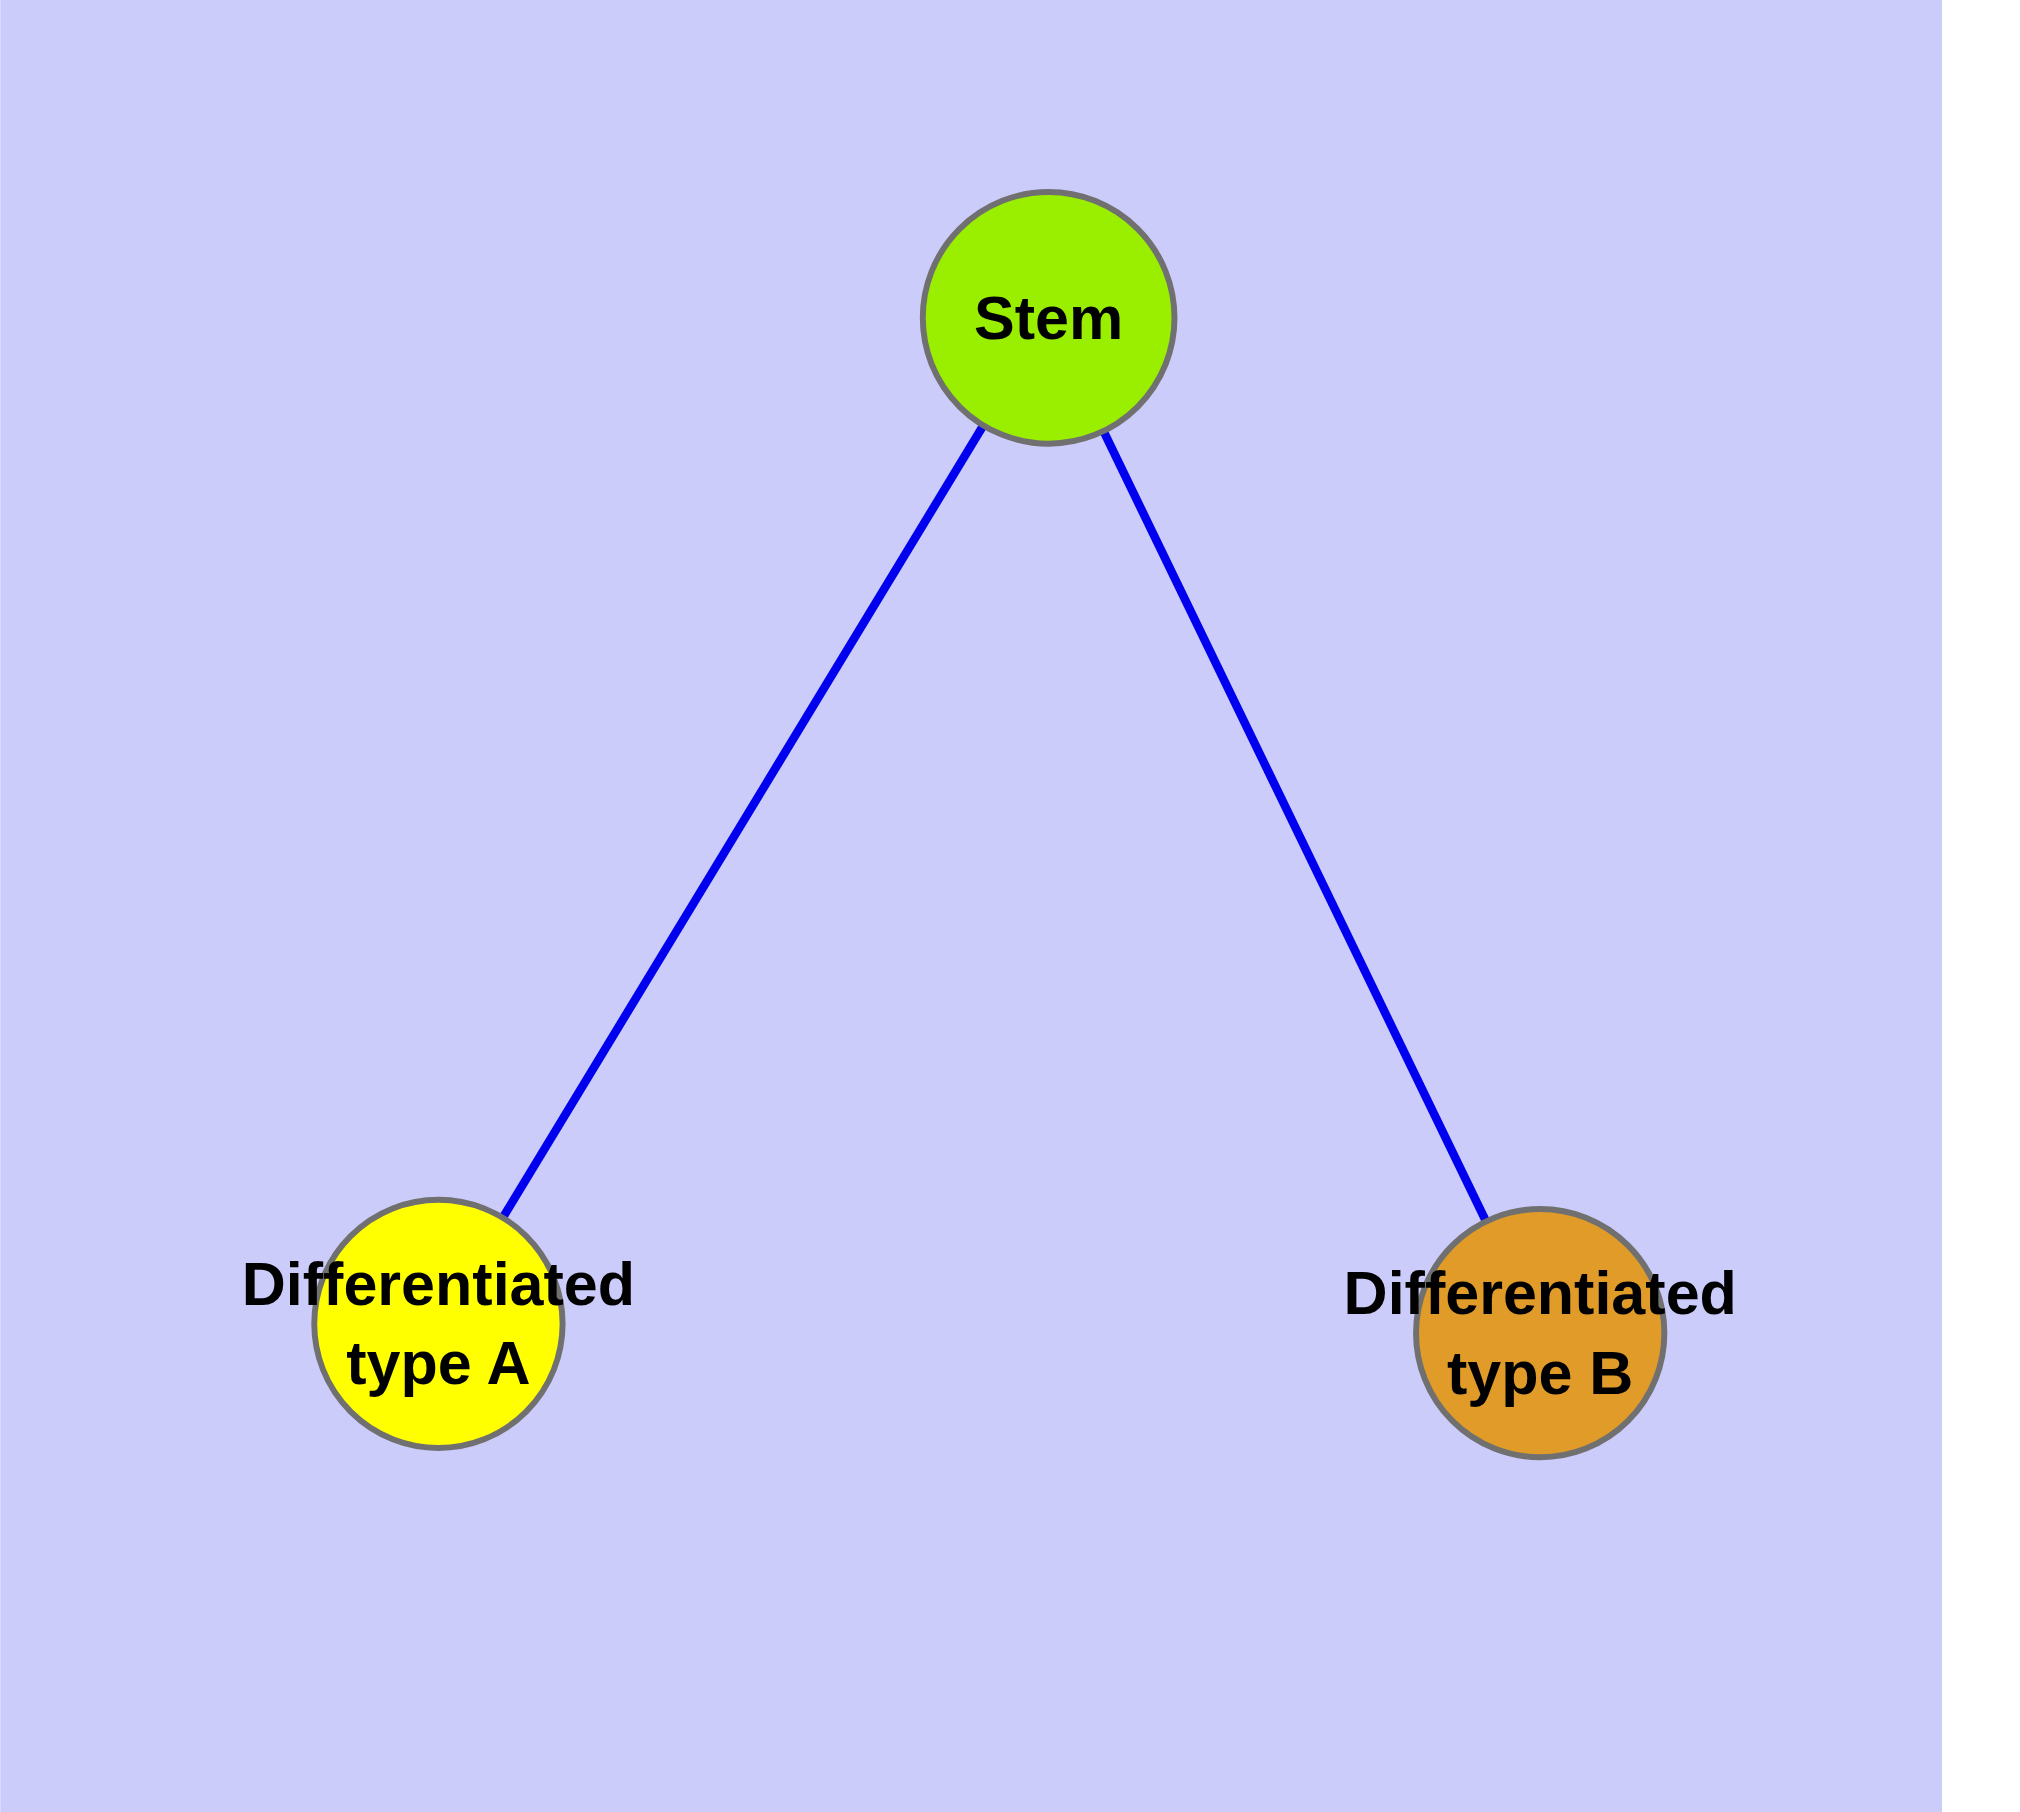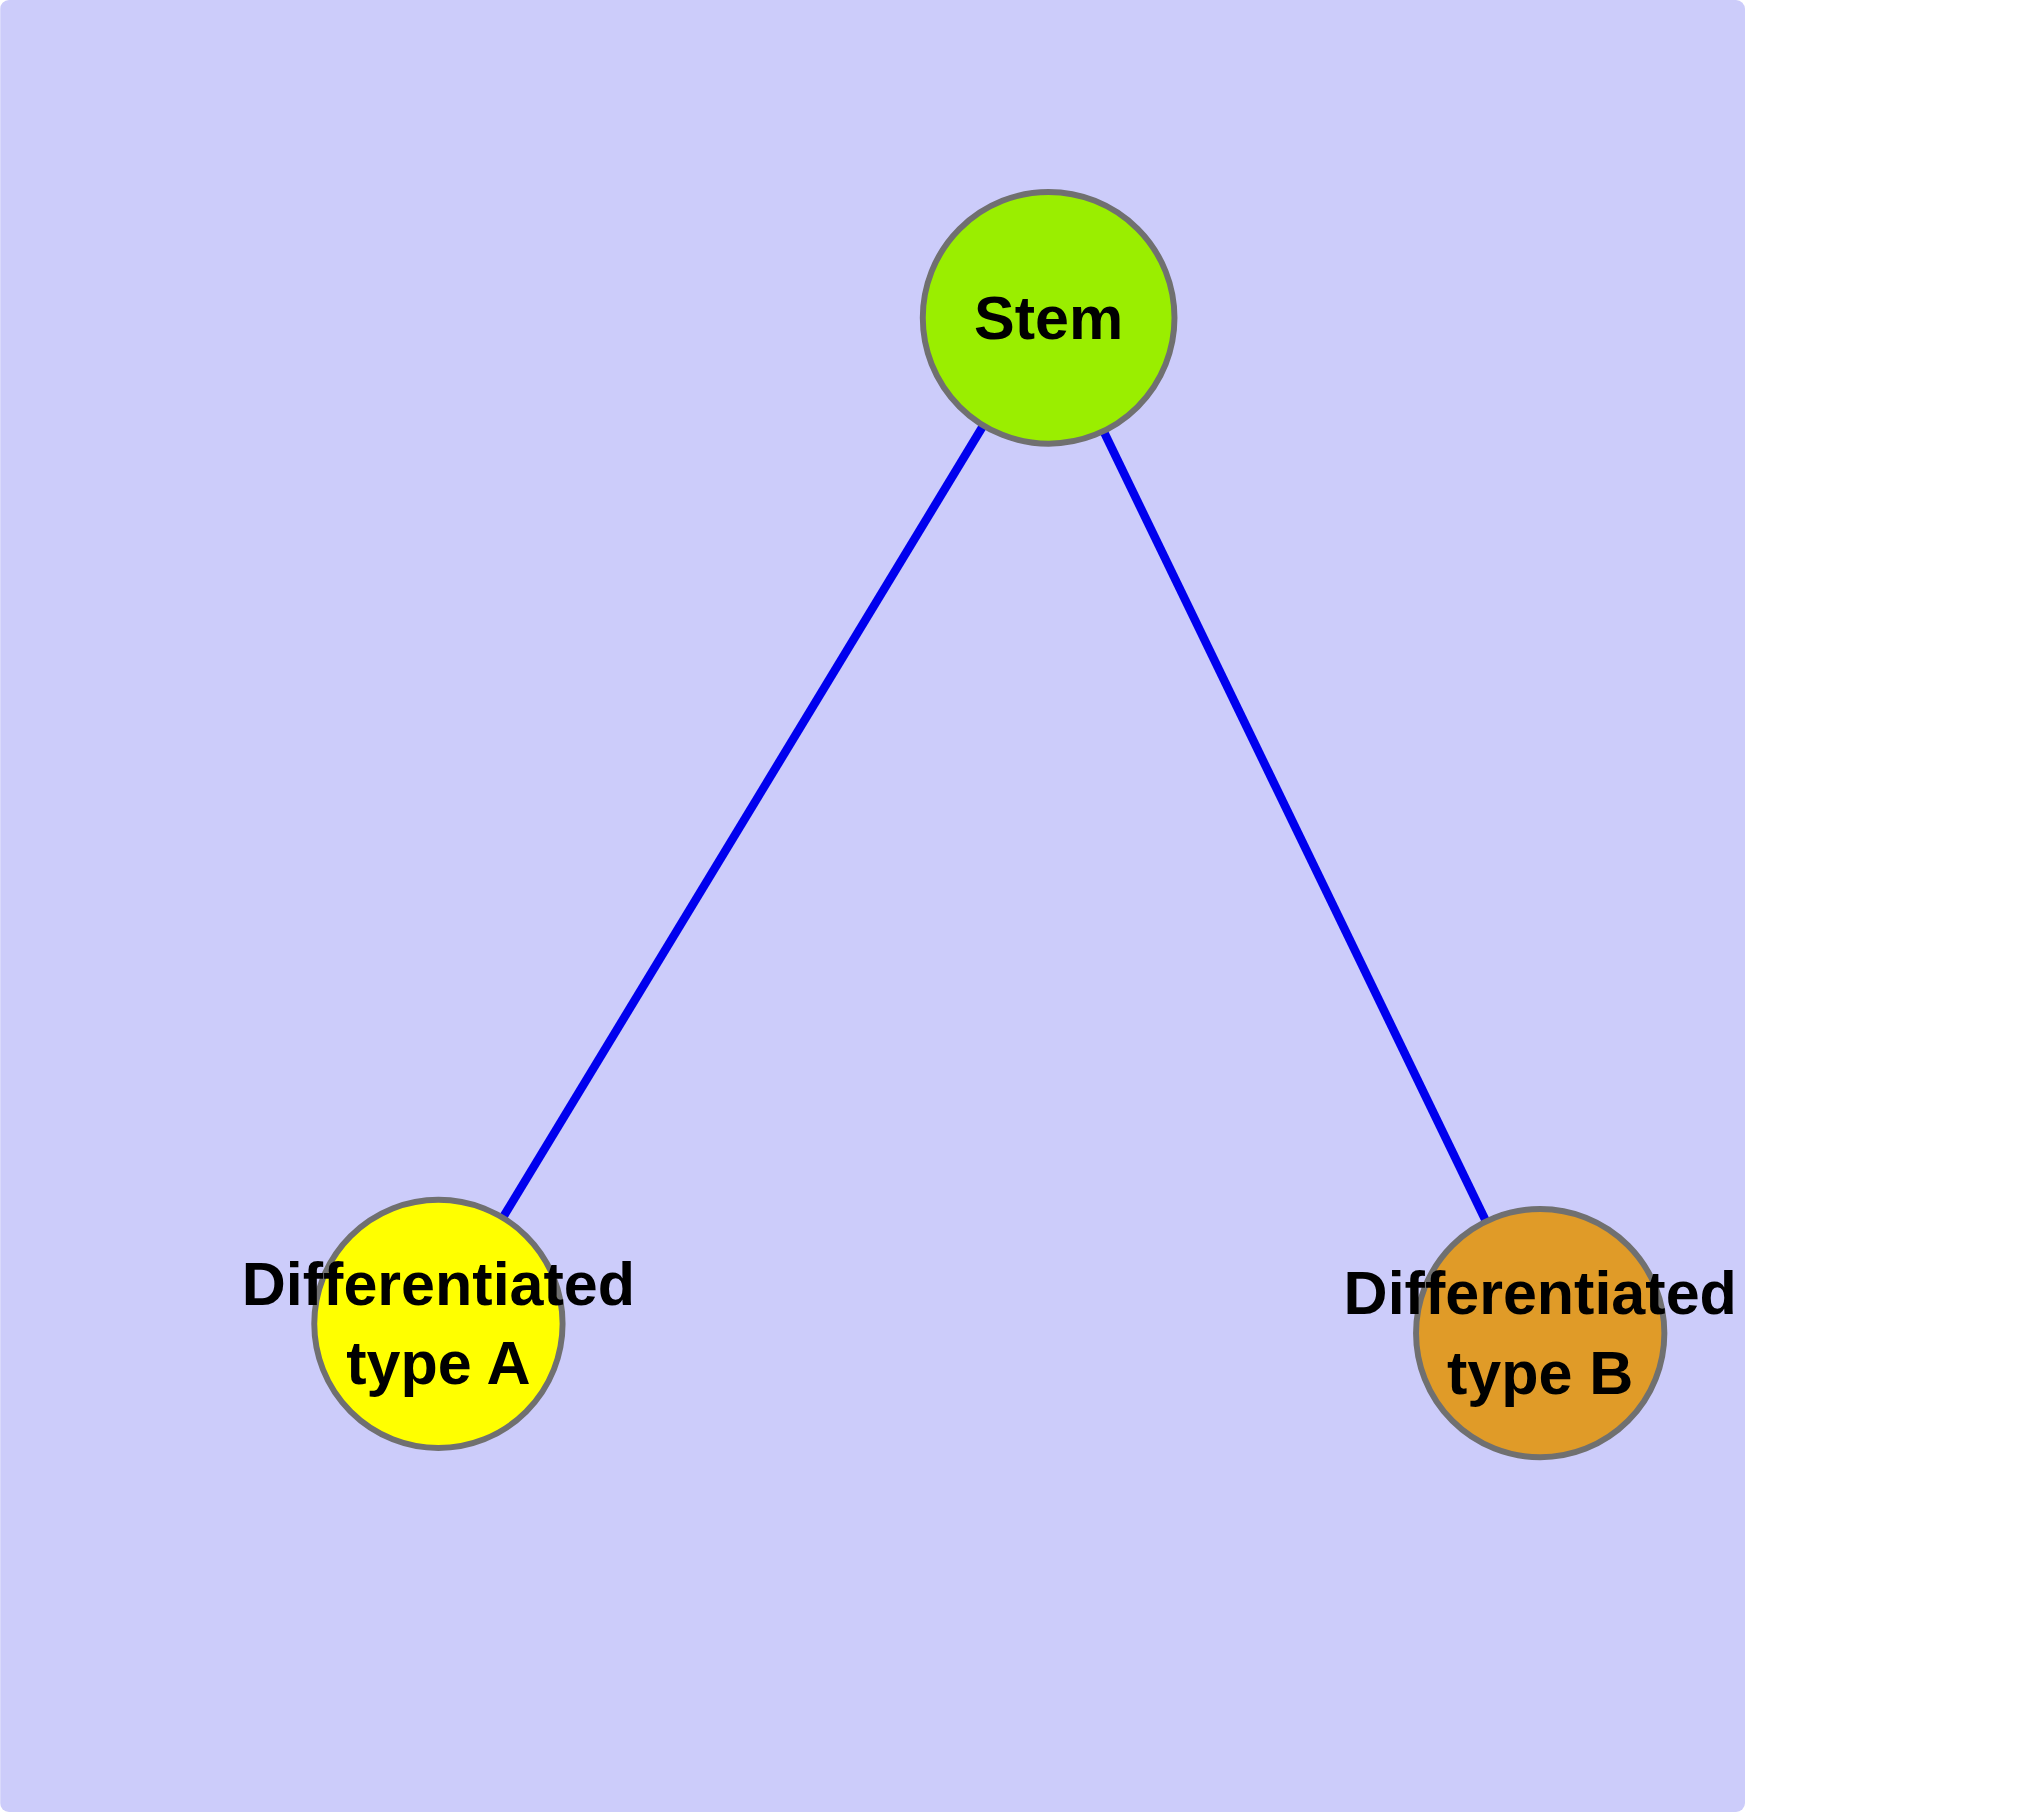--- a/index.html
+++ b/index.html
@@ -26,21 +26,21 @@
   .node-label {
     font-family: "Liberation Sans", "DejaVu Sans", sans-serif;
     font-weight: bold;
     fill: #000000;
     paint-order: normal;
   }
 </style>
 </head>
 <body>
 
-<div id="canvas" style="width: 1745px; height: 1812px; border-radius: 9px;">
+<div id="canvas" style="width: 1942px; height: 1812px;">
   <svg id="graph-svg" viewBox="0 0 2384 2138" xmlns="http://www.w3.org/2000/svg" style="width: 2021px; height: 1812px;">
 
     <rect id="bg-rect" x="0" y="0" width="2384" height="2138" fill="#ccccfa"></rect>
 
     <g id="edges-group">
         <line x1="1160.244098458428" y1="501.54063212478627" x2="592.7186596288482" y2="1437.1693764174406" stroke="#0000ee" stroke-width="10" stroke-linecap="butt"></line>
         <line x1="1301.4920798260391" y1="508.20950281309445" x2="1753.3794347662047" y2="1441.5906256032988" stroke="#0000ee" stroke-width="10" stroke-linecap="butt"></line>
       </g>
     <g id="nodes-group">
         <circle cx="1237" cy="375" r="148.5" fill="#9aee00" stroke="#707070" stroke-width="7"></circle>

